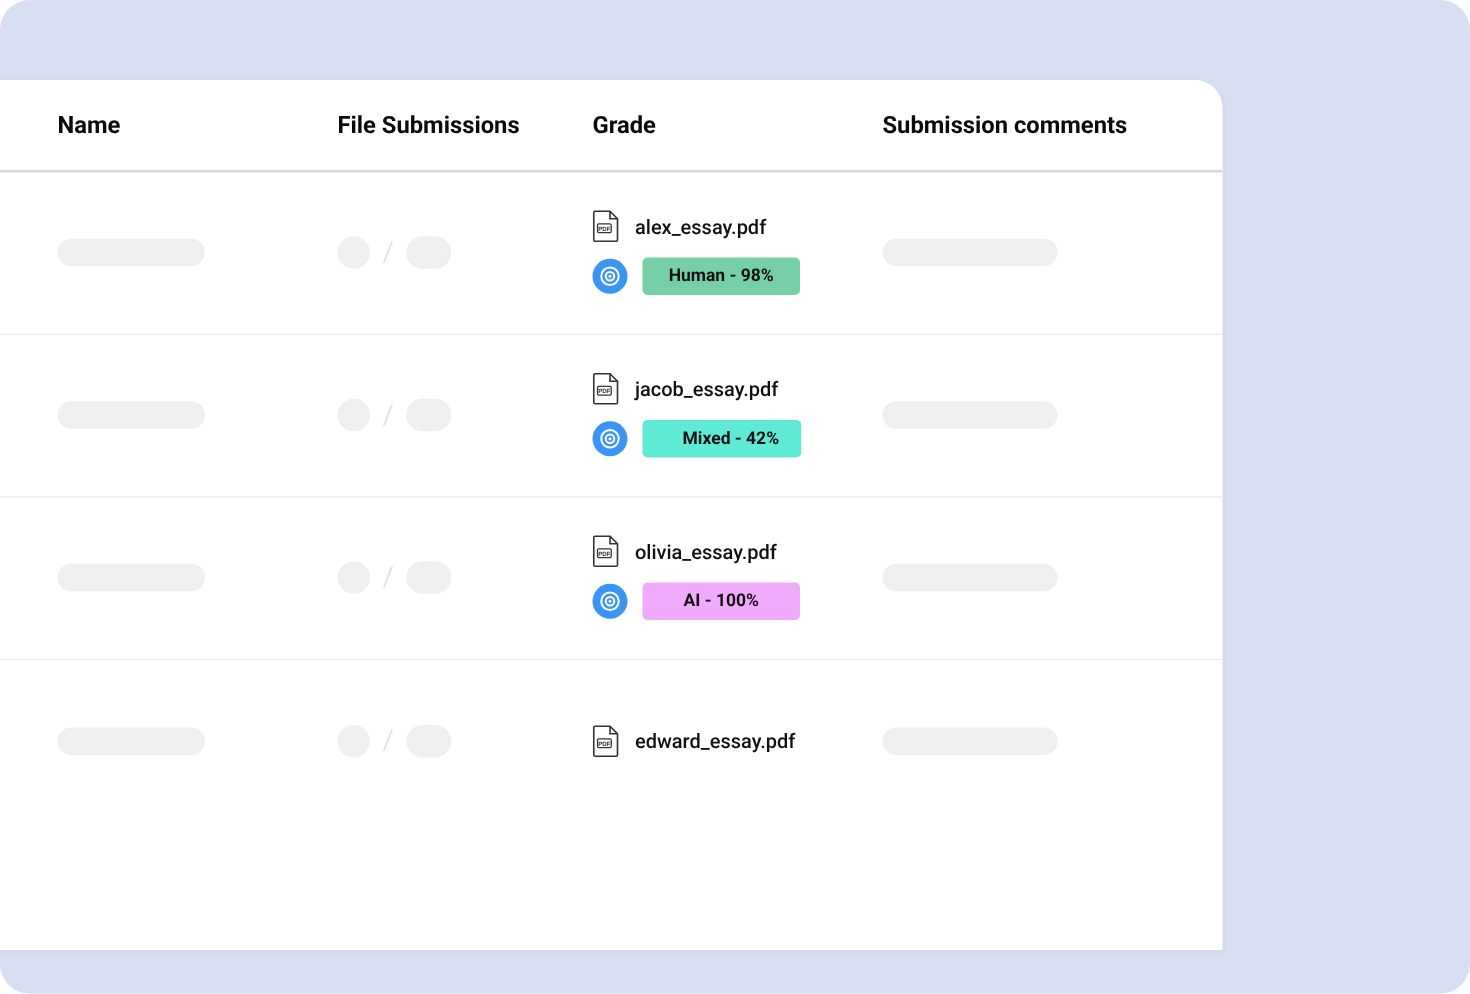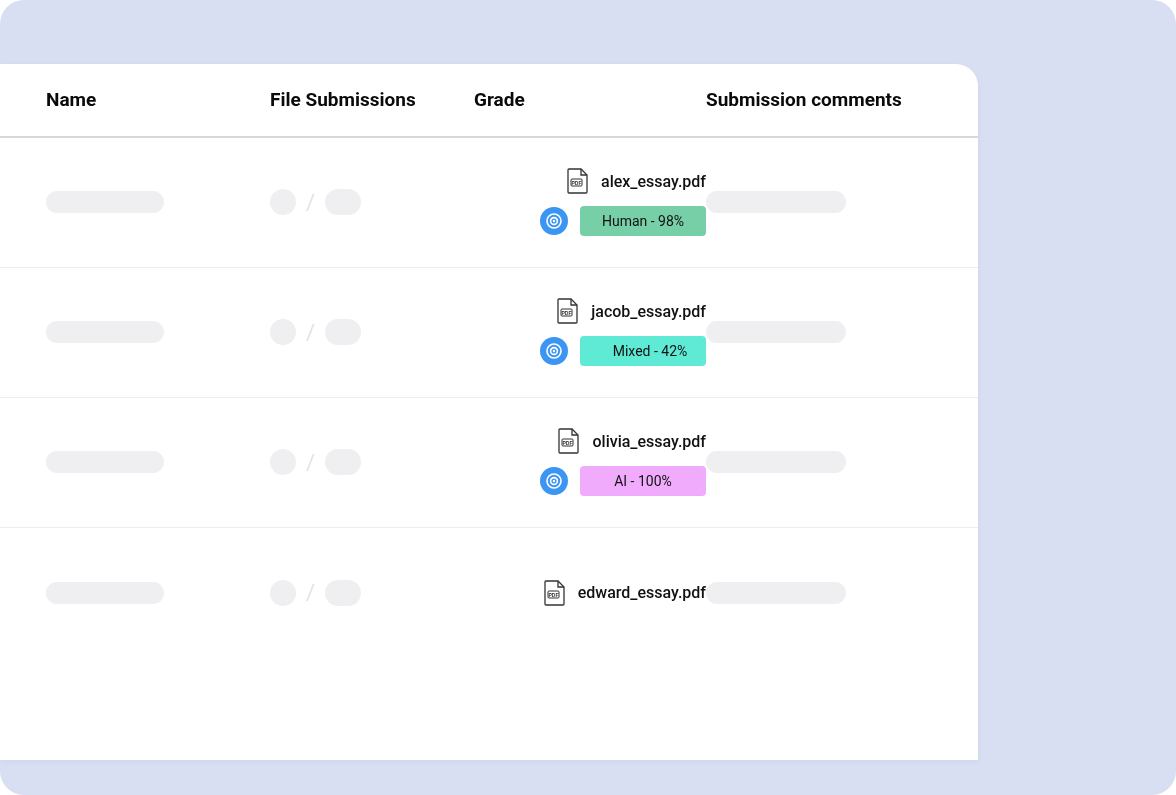--- a/index.html
+++ b/index.html
@@ -55,38 +55,38 @@
     background: #efeff1;
     border-radius: 20px;
     height: 22px;
   }
   .sk-name { width: 118px; }
   .grade-cell { display: flex; align-items: center; gap: 10px; color: #e2e2e6; font-size: 22px; }
   .sk-dot { width: 26px; height: 26px; background: #efeff1; border-radius: 50%; }
   .sk-pill { width: 36px; height: 26px; background: #efeff1; border-radius: 14px; }
   .slash { color: #e3e3e7; }
   .sk-comment { width: 140px; }
-  .file-cell { display: flex; flex-direction: column; gap: 12px; align-items: flex-end; }
+  .file-cell { display: flex; flex-direction: column; gap: 12px; }
   .file-line { display: flex; align-items: center; gap: 12px; }
   .file-name { font-size: 16px; color: #111; font-weight: 500; }
   .pdf-icon {
     width: 22px; height: 26px; position: relative;
   }
   .pdf-icon svg { display: block; }
   .badge-line { display: flex; align-items: center; gap: 12px; }
   .circle-logo {
     width: 28px; height: 28px; border-radius: 50%;
     background: #3b95f2;
     display: flex; align-items: center; justify-content: center;
     flex-shrink: 0;
   }
   .circle-logo svg { display:block; }
   .badge {
     font-size: 14px;
-    font-weight: 400;
+    font-weight: 700;
     padding: 7px 18px;
     border-radius: 4px;
     color: #111;
     min-width: 126px;
     text-align: center;
   }
   .badge-human { background: #77cfa8; }
   .badge-mixed { background: #5eead4; padding-left: 32px; }
   .badge-ai { background: #f0abfc; }
 </style>

